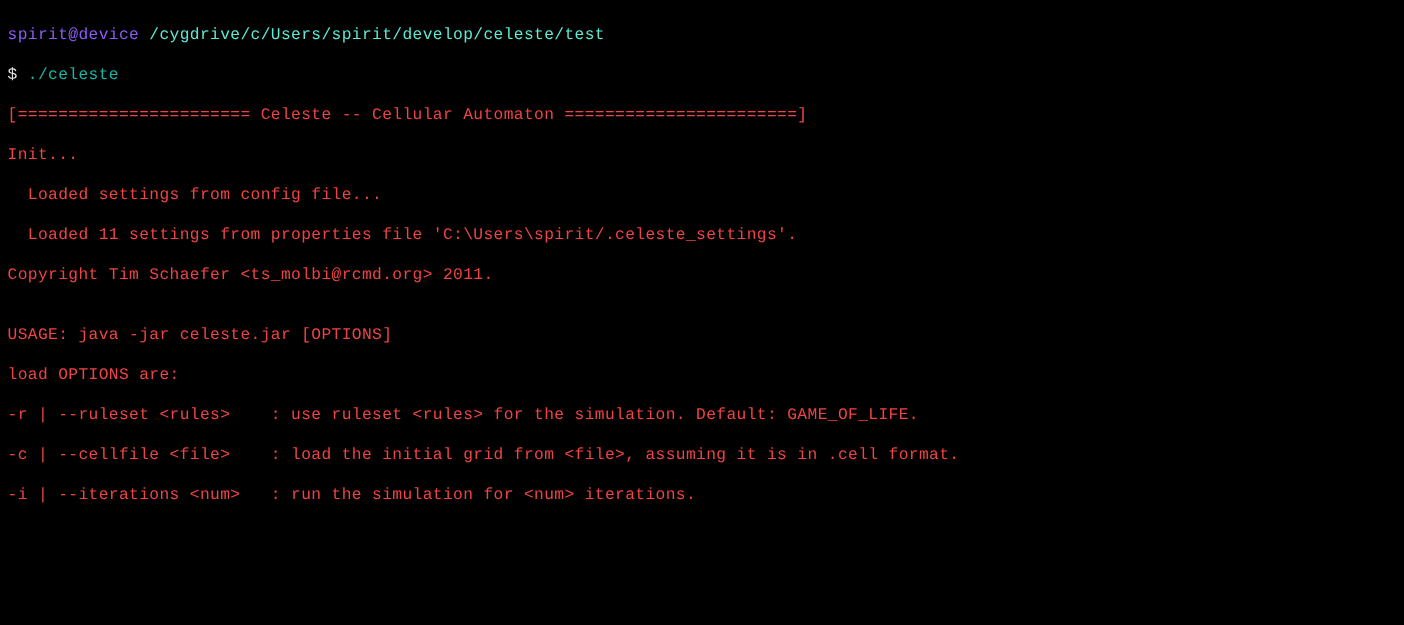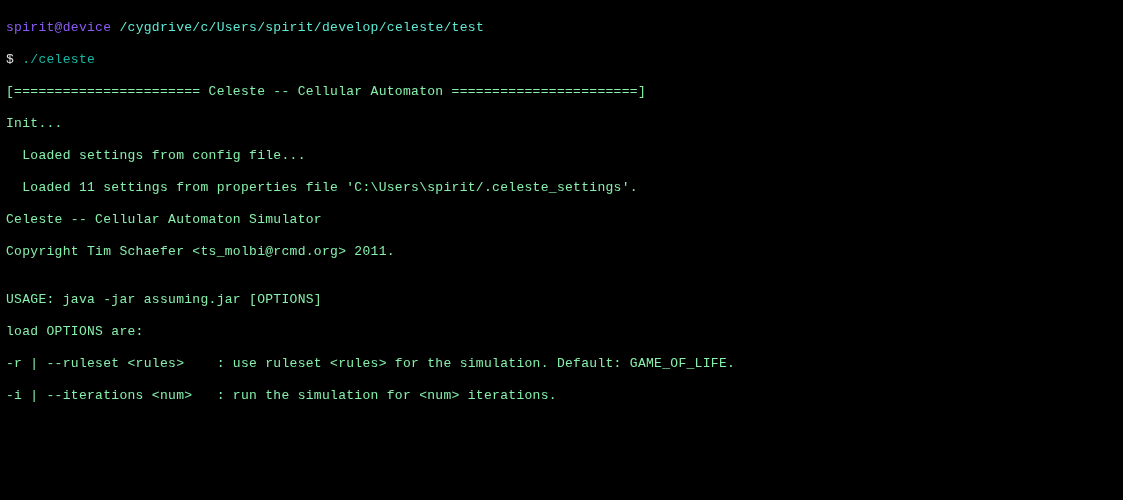--- a/index.html
+++ b/index.html
@@ -16,39 +16,39 @@
     line-height: 16px;
     color: #e5e5e5;
     padding: 4px 6px;
     white-space: pre;
     letter-spacing: 0.3px;
   }
   .prompt-user { color: #8b5cf6; }
   .prompt-path { color: #5eead4; }
   .prompt-dollar { color: #e5e5e5; }
   .cmd { color: #14b8a6; }
-  .out { color: #86efac; }
+  .out { color: #ef4444; }
   .line { display: block; }
 </style>
 </head>
 <body>
 
 <div class="terminal">
 <span class="line"><span class="prompt-user">spirit@device</span> <span class="prompt-path">/cygdrive/c/Users/spirit/develop/celeste/test</span></span>
 <span class="line"><span class="prompt-dollar">$ </span><span class="cmd">./celeste</span></span>
 <span class="line out">[======================= Celeste -- Cellular Automaton =======================]</span>
 <span class="line out">Init...</span>
 <span class="line out">  Loaded settings from config file...</span>
 <span class="line out">  Loaded 11 settings from properties file 'C:\Users\spirit/.celeste_settings'.</span>
-<span class="line out">Celeste -- Cellular Automaton Simulator</span>
 <span class="line out">Copyright Tim Schaefer &lt;ts_molbi@rcmd.org&gt; 2011.</span>
 <span class="line out"></span>
-<span class="line out">USAGE: java -jar assuming.jar [OPTIONS]</span>
+<span class="line out">USAGE: java -jar celeste.jar [OPTIONS]</span>
 <span class="line out">load OPTIONS are:</span>
 <span class="line out">-r | --ruleset &lt;rules&gt;    : use ruleset &lt;rules&gt; for the simulation. Default: GAME_OF_LIFE.</span>
+<span class="line out">-c | --cellfile &lt;file&gt;    : load the initial grid from &lt;file&gt;, assuming it is in .cell format.</span>
 <span class="line out">-i | --iterations &lt;num&gt;   : run the simulation for &lt;num&gt; iterations.</span>
 
 
 
 
 
 <span class="line out"></span>
 
 <span class="line out"></span>
 

